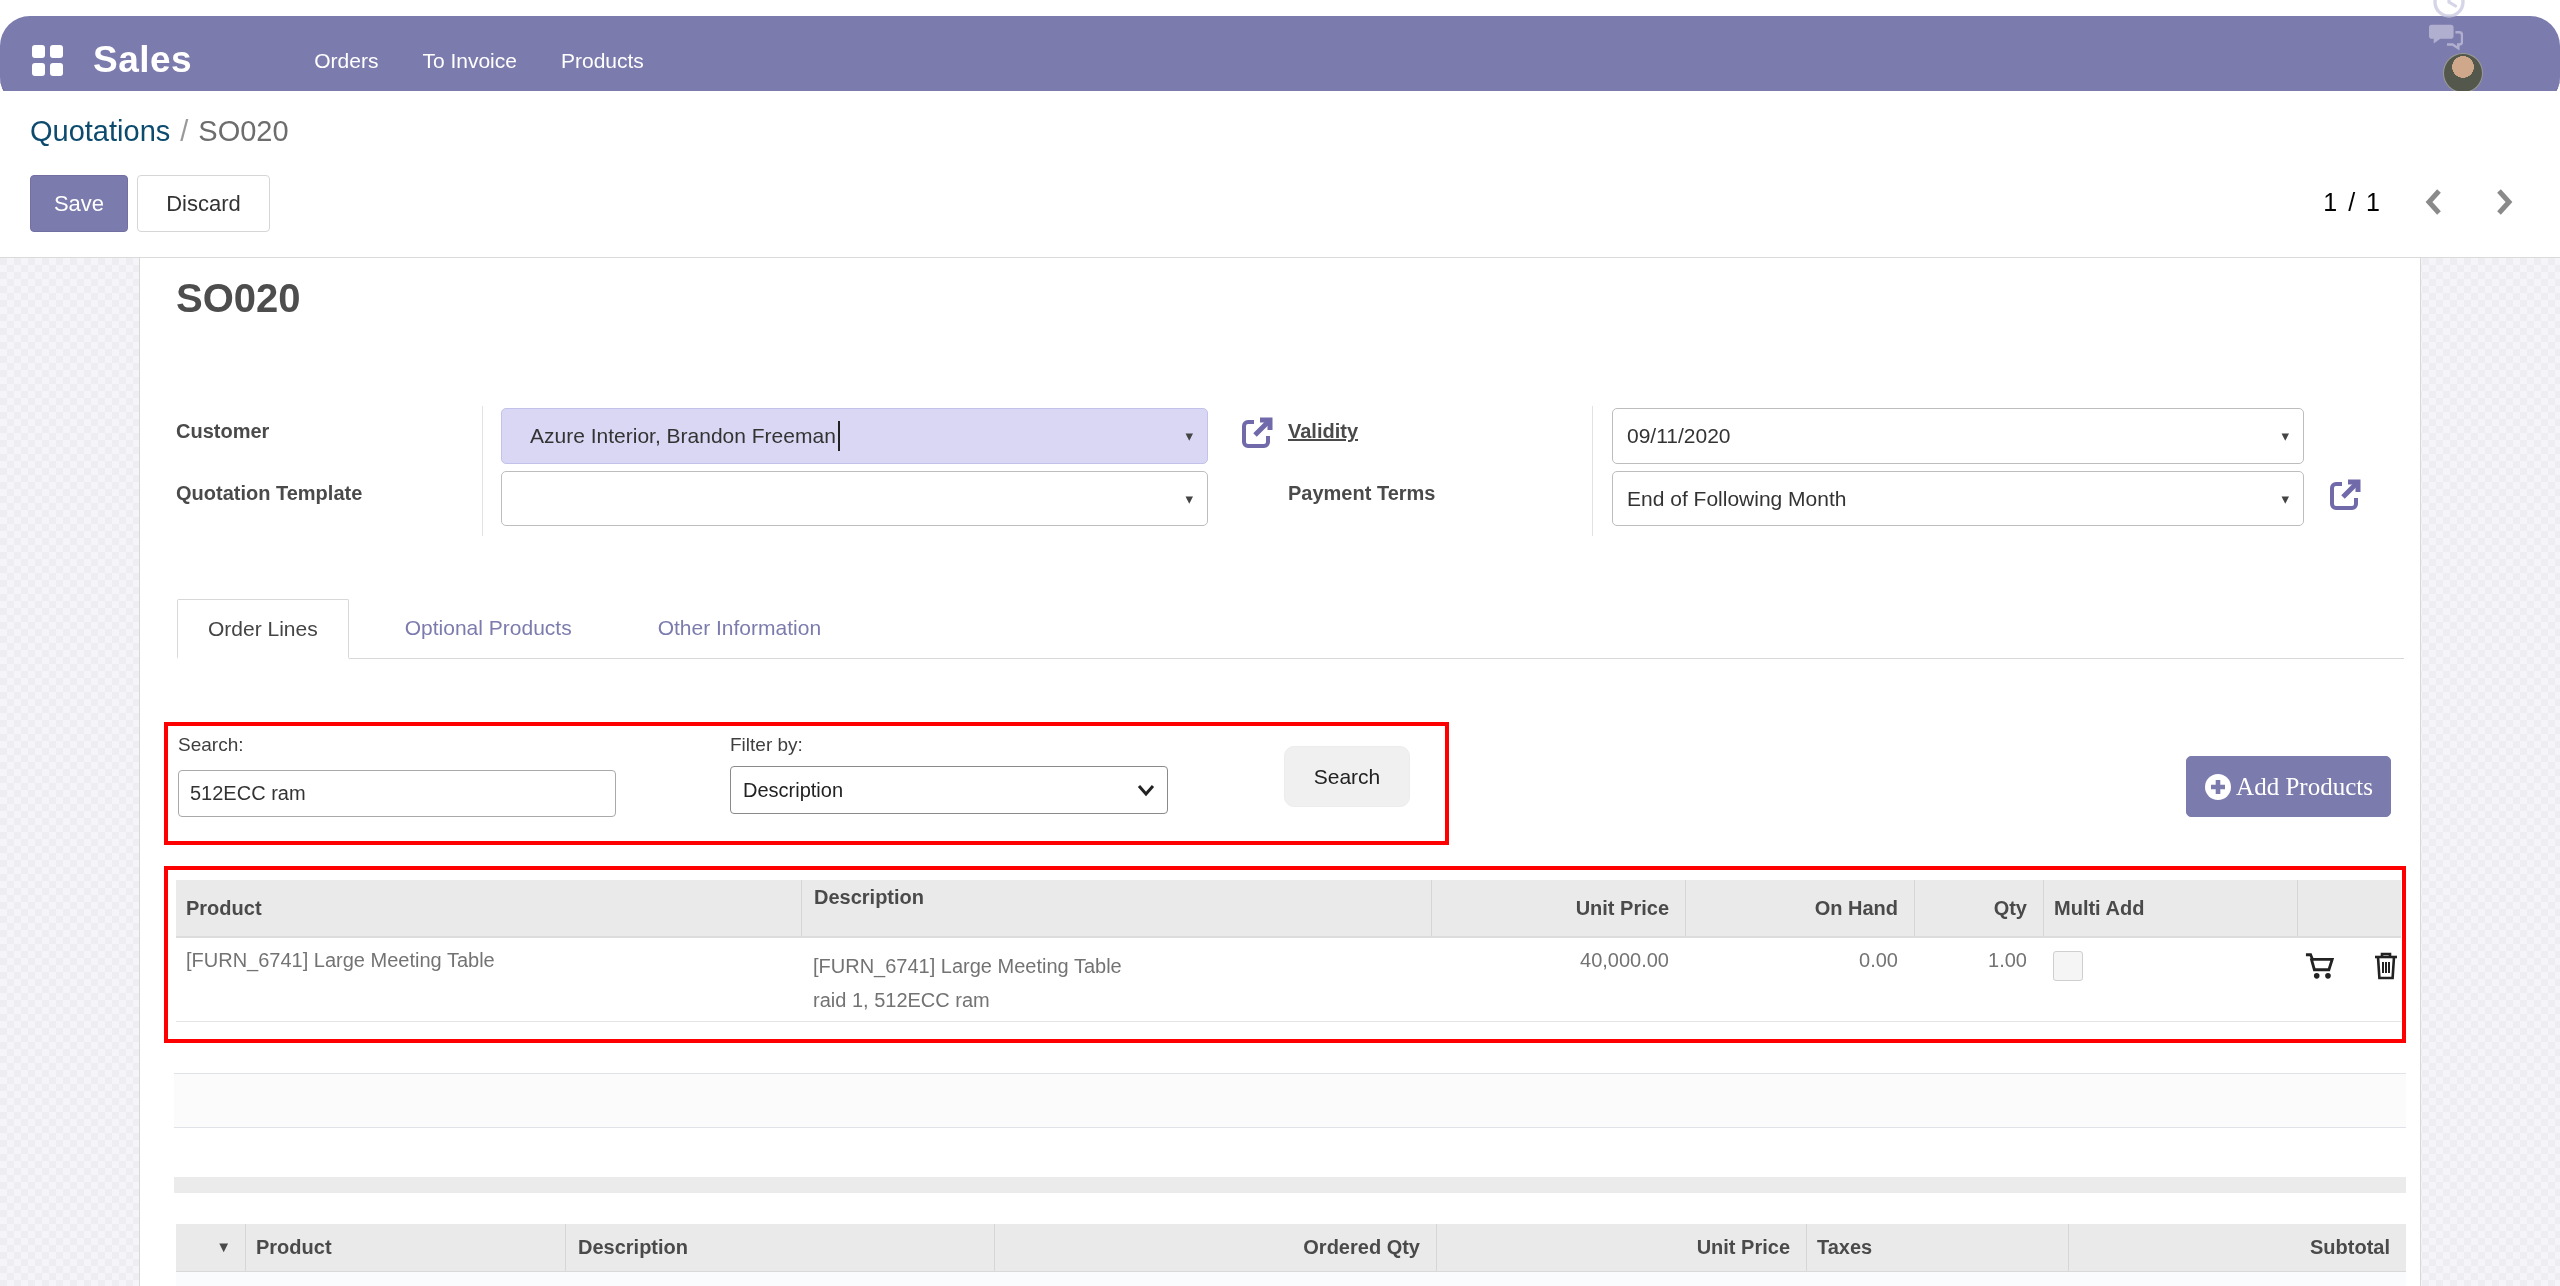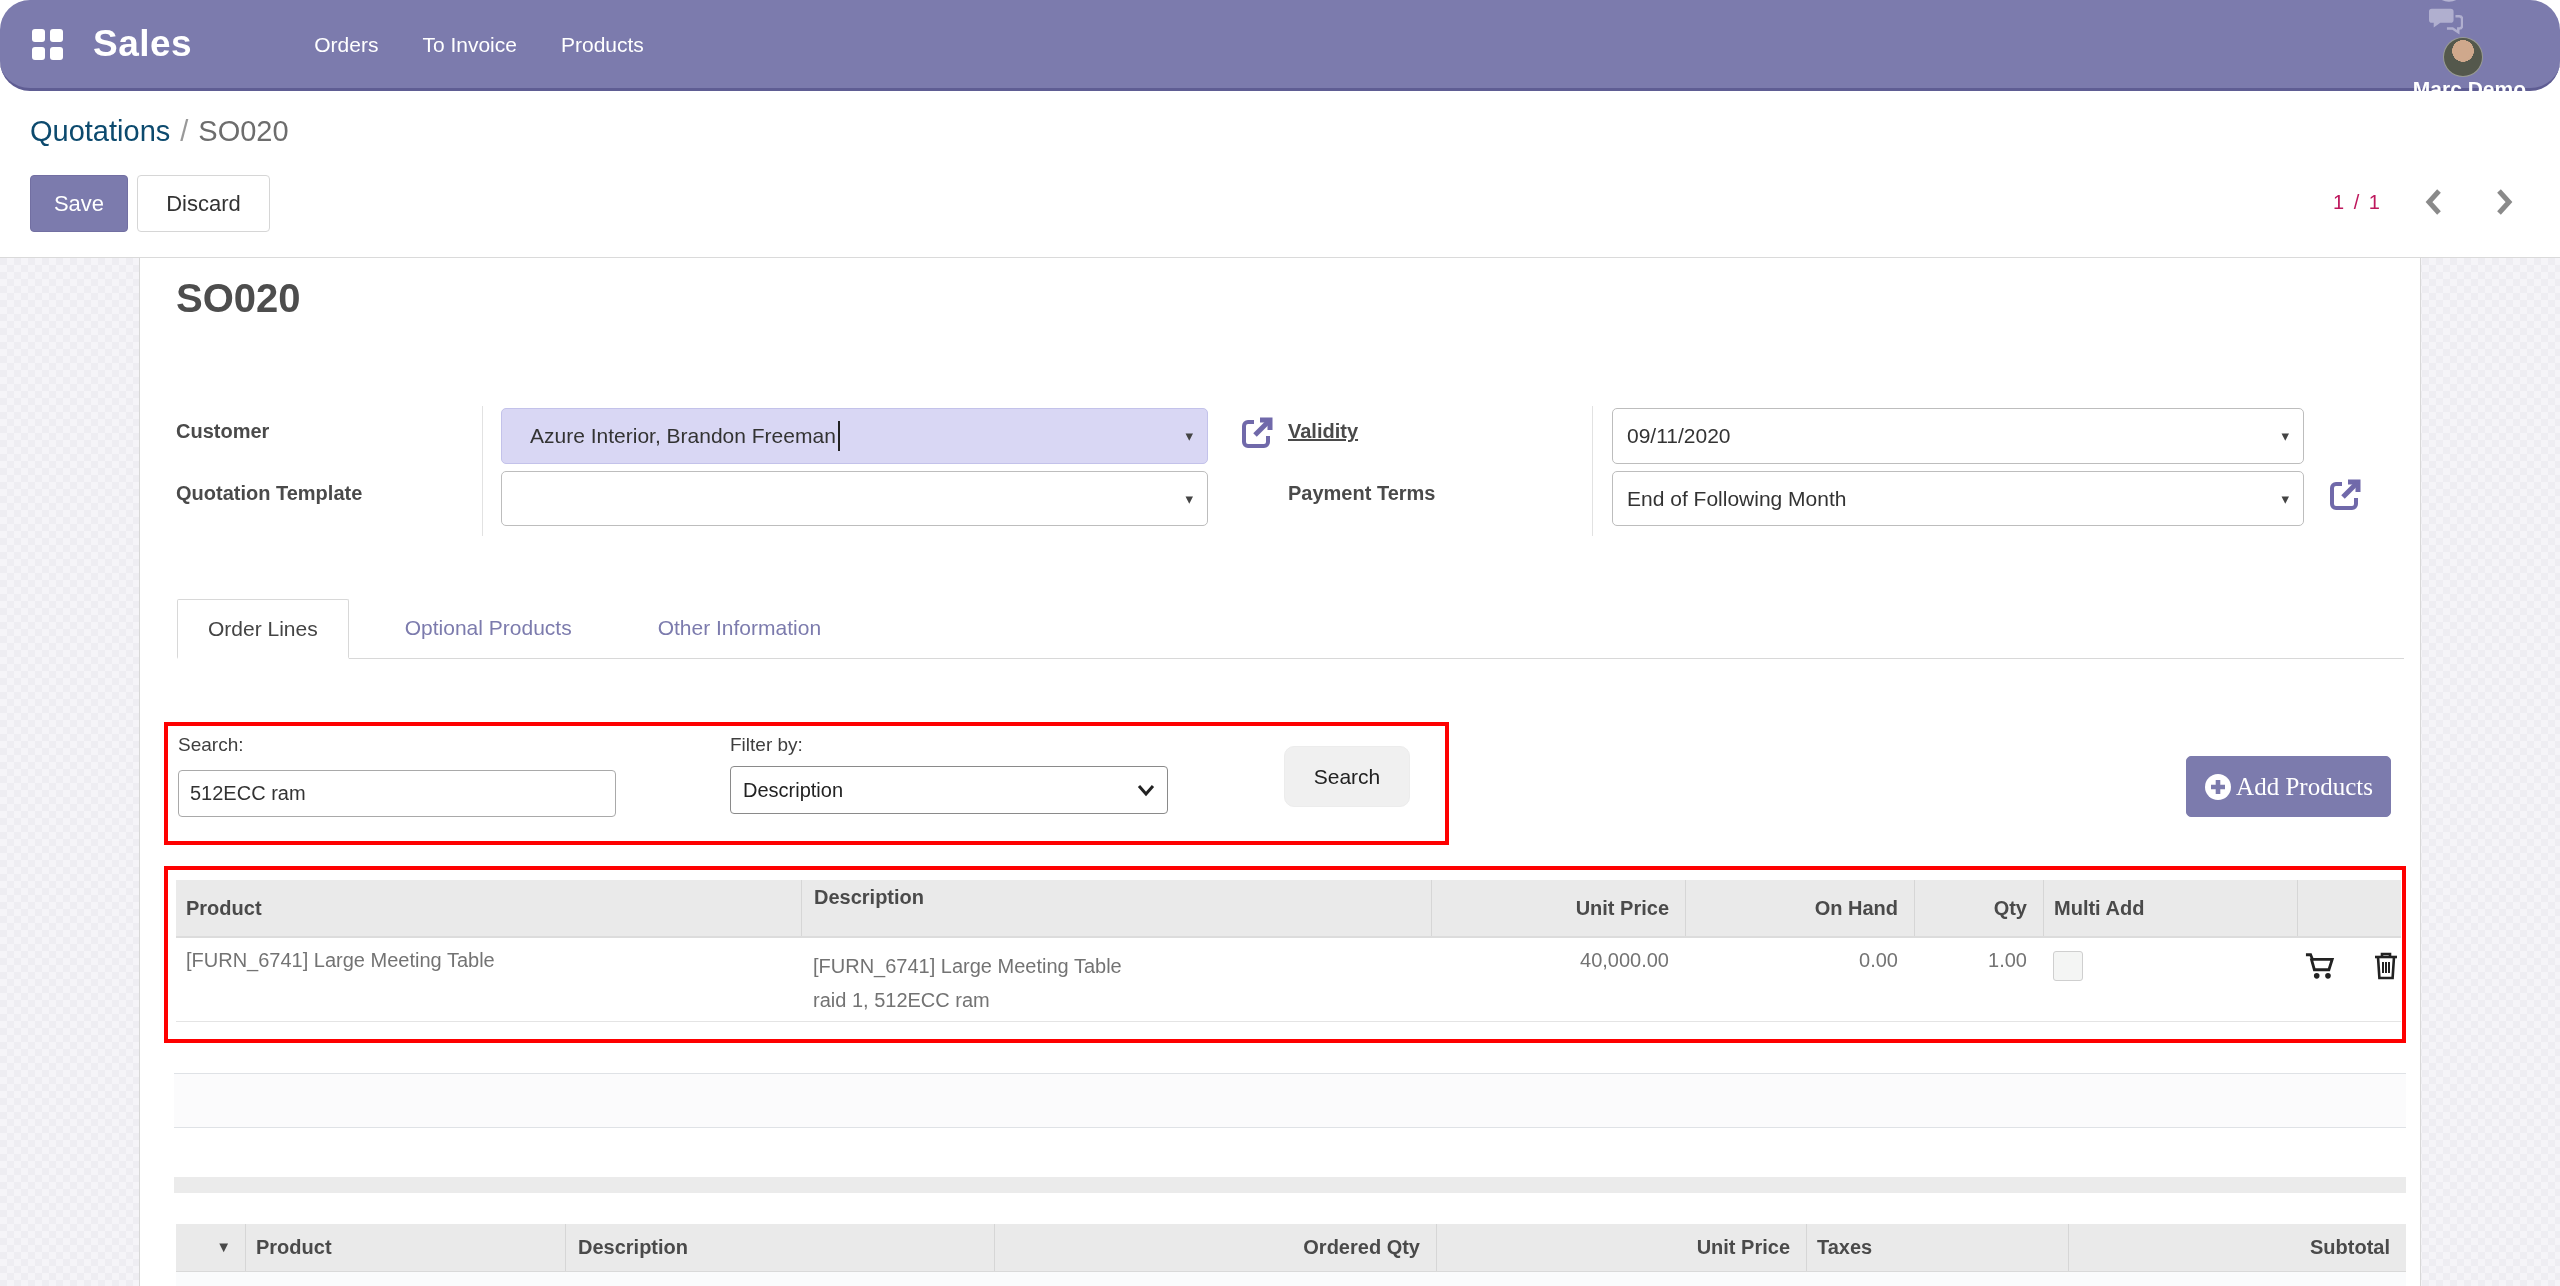--- a/index.html
+++ b/index.html
@@ -1,19 +1,19 @@
 <!DOCTYPE html>
 <html><head>
 <meta charset="utf-8">
 <style>
   * { margin:0; padding:0; box-sizing:border-box; }
   html,body { width:2560px; height:1286px; overflow:hidden; font-family:"Liberation Sans",sans-serif; color:#333; background:#fff; }
 
   
-  .nav { position:absolute; top:0; left:0; right:0; height:91px; background:#7c7bad; border-bottom:3px solid #5f5d93; display:flex; align-items:center;border-radius:30px; }
+  .nav { position:absolute; top:16px; left:0; right:0; height:91px; background:#7c7bad; border-bottom:3px solid #5f5d93; display:flex; align-items:center;border-radius:30px; }
   .apps-icon { margin-left:32px; display:grid; grid-template-columns:13px 13px; grid-template-rows:13px 13px; gap:5px; cursor:pointer; }
   .apps-icon span { background:#fff; border-radius:3px; }
   .brand { margin-left:30px; font-size:37px; font-weight:700; color:#fff; letter-spacing:.5px; }
   .nav-menu { display:flex; margin-left:100px; }
   .nav-item { padding:0 22px; font-size:21px; color:#fff; line-height:91px; cursor:pointer; }
   .nav-right { margin-left:auto; margin-right:34px; display:flex; align-items:center;flex-direction:column; }
   .nav-icon { width:34px; height:34px; opacity:.75; }
   .nav-icon.clock { margin-right:40px; }
   .nav-icon.chat { margin-right:46px; }
   .avatar { width:40px; height:40px; border-radius:50%; margin-right:12px; border:1px solid rgba(255,255,255,.4);
@@ -24,21 +24,21 @@
   
   .control { position:absolute; top:91px; left:0; right:0; height:167px; background:#fff; border-bottom:1px solid #dadada; }
   .breadcrumb { position:absolute; left:30px; top:24px; font-size:29px; }
   .bc-parent { color:#0c4a6e; cursor:pointer; }
   .bc-sep { color:#999; padding:0 10px; }
   .bc-current { color:#6d6d6d; }
   .cp-buttons { position:absolute; left:30px; top:84px; display:flex; gap:9px; }
   .btn-save { width:98px; height:57px; background:#7c7bad; border:1px solid #726fa2; border-radius:4px; color:#fff; font-size:22px; font-family:inherit; cursor:pointer; }
   .btn-discard { width:133px; height:57px; background:#fff; border:1px solid #d6d6d6; border-radius:4px; color:#333; font-size:22px; font-family:inherit; cursor:pointer; }
   .pager { position:absolute; right:42px; top:96px; display:flex; align-items:center; }
-  .pager-text { font-size:20px; color:#be185d; letter-spacing:2px; }
+  .pager-text { font-size:25px; color:#000000; letter-spacing:2px; }
   .pager-btn { width:30px; height:30px; margin-left:38px; cursor:pointer; }
 
   
   .page { position:absolute; top:258px; left:0; right:0; bottom:0;
           background-color:#eeedf2;
           background-image:linear-gradient(45deg,#f5f4f8 25%,transparent 25%,transparent 75%,#f5f4f8 75%),
                            linear-gradient(45deg,#f5f4f8 25%,transparent 25%,transparent 75%,#f5f4f8 75%);
           background-size:14px 14px; background-position:0 0,7px 7px; }
   .sheet { position:absolute; left:139px; width:2282px; top:0; bottom:0; background:#fff; border-left:1px solid #d8d8d8; border-right:1px solid #d8d8d8; }
 

